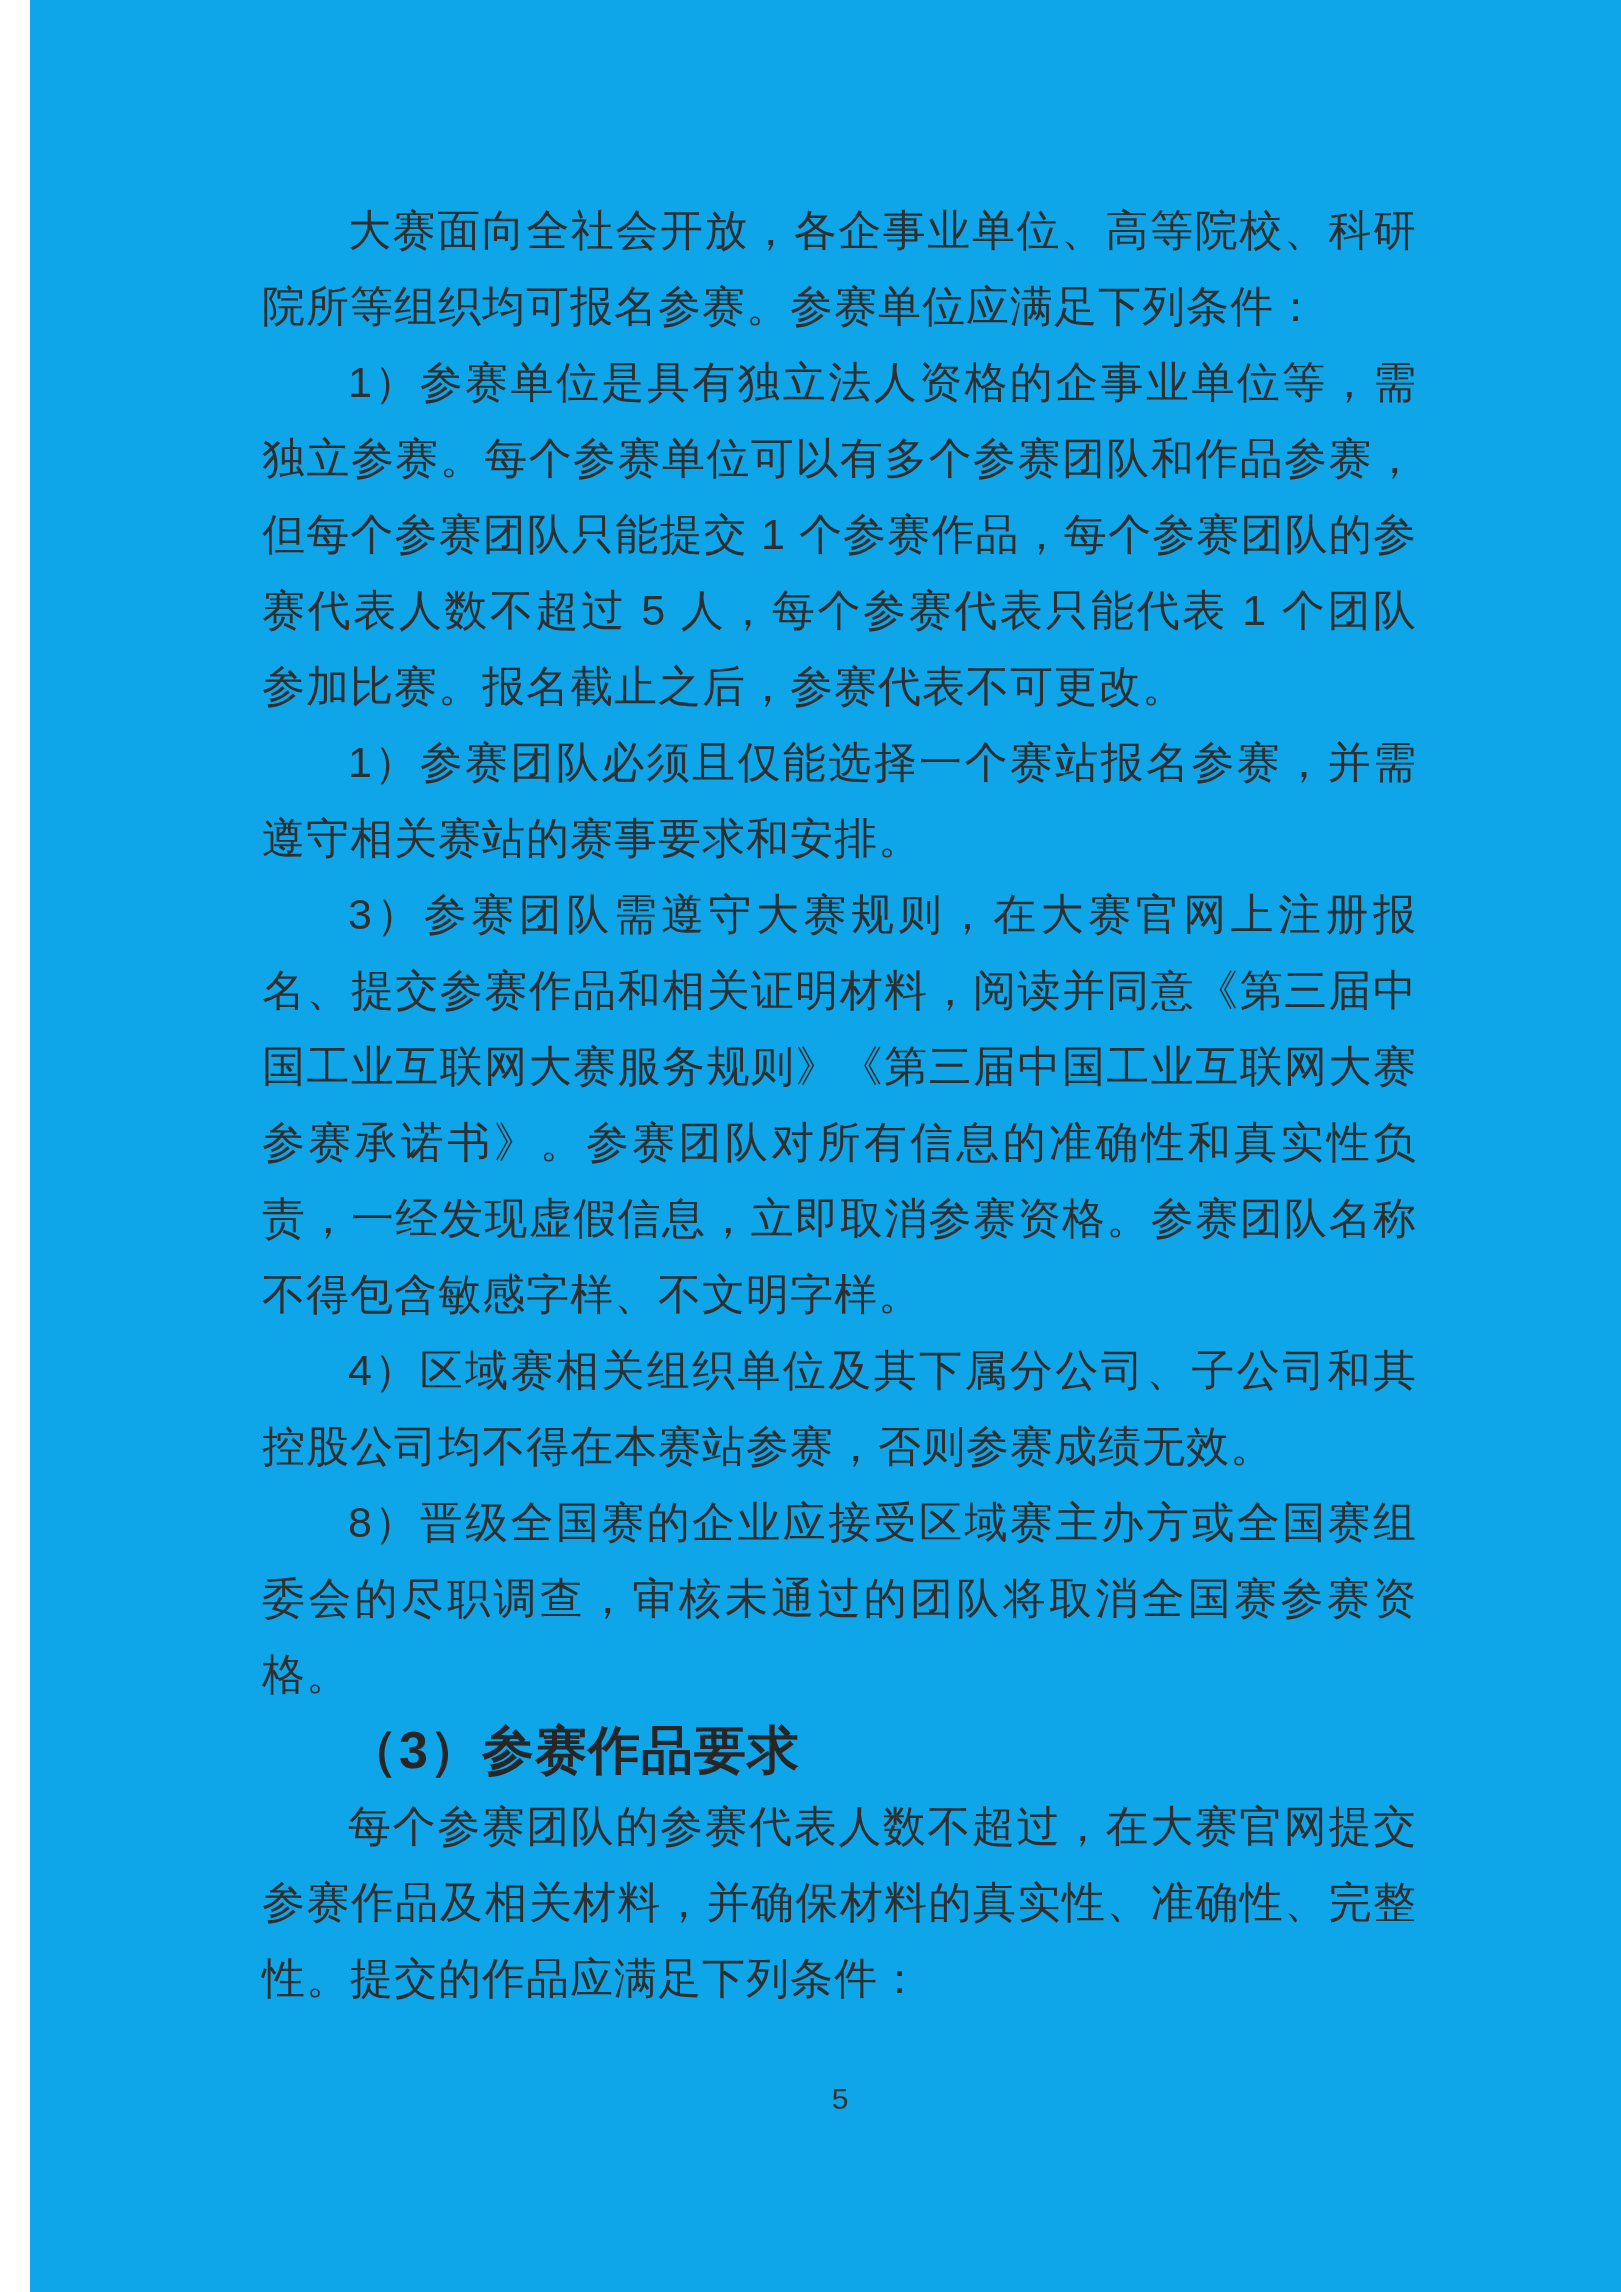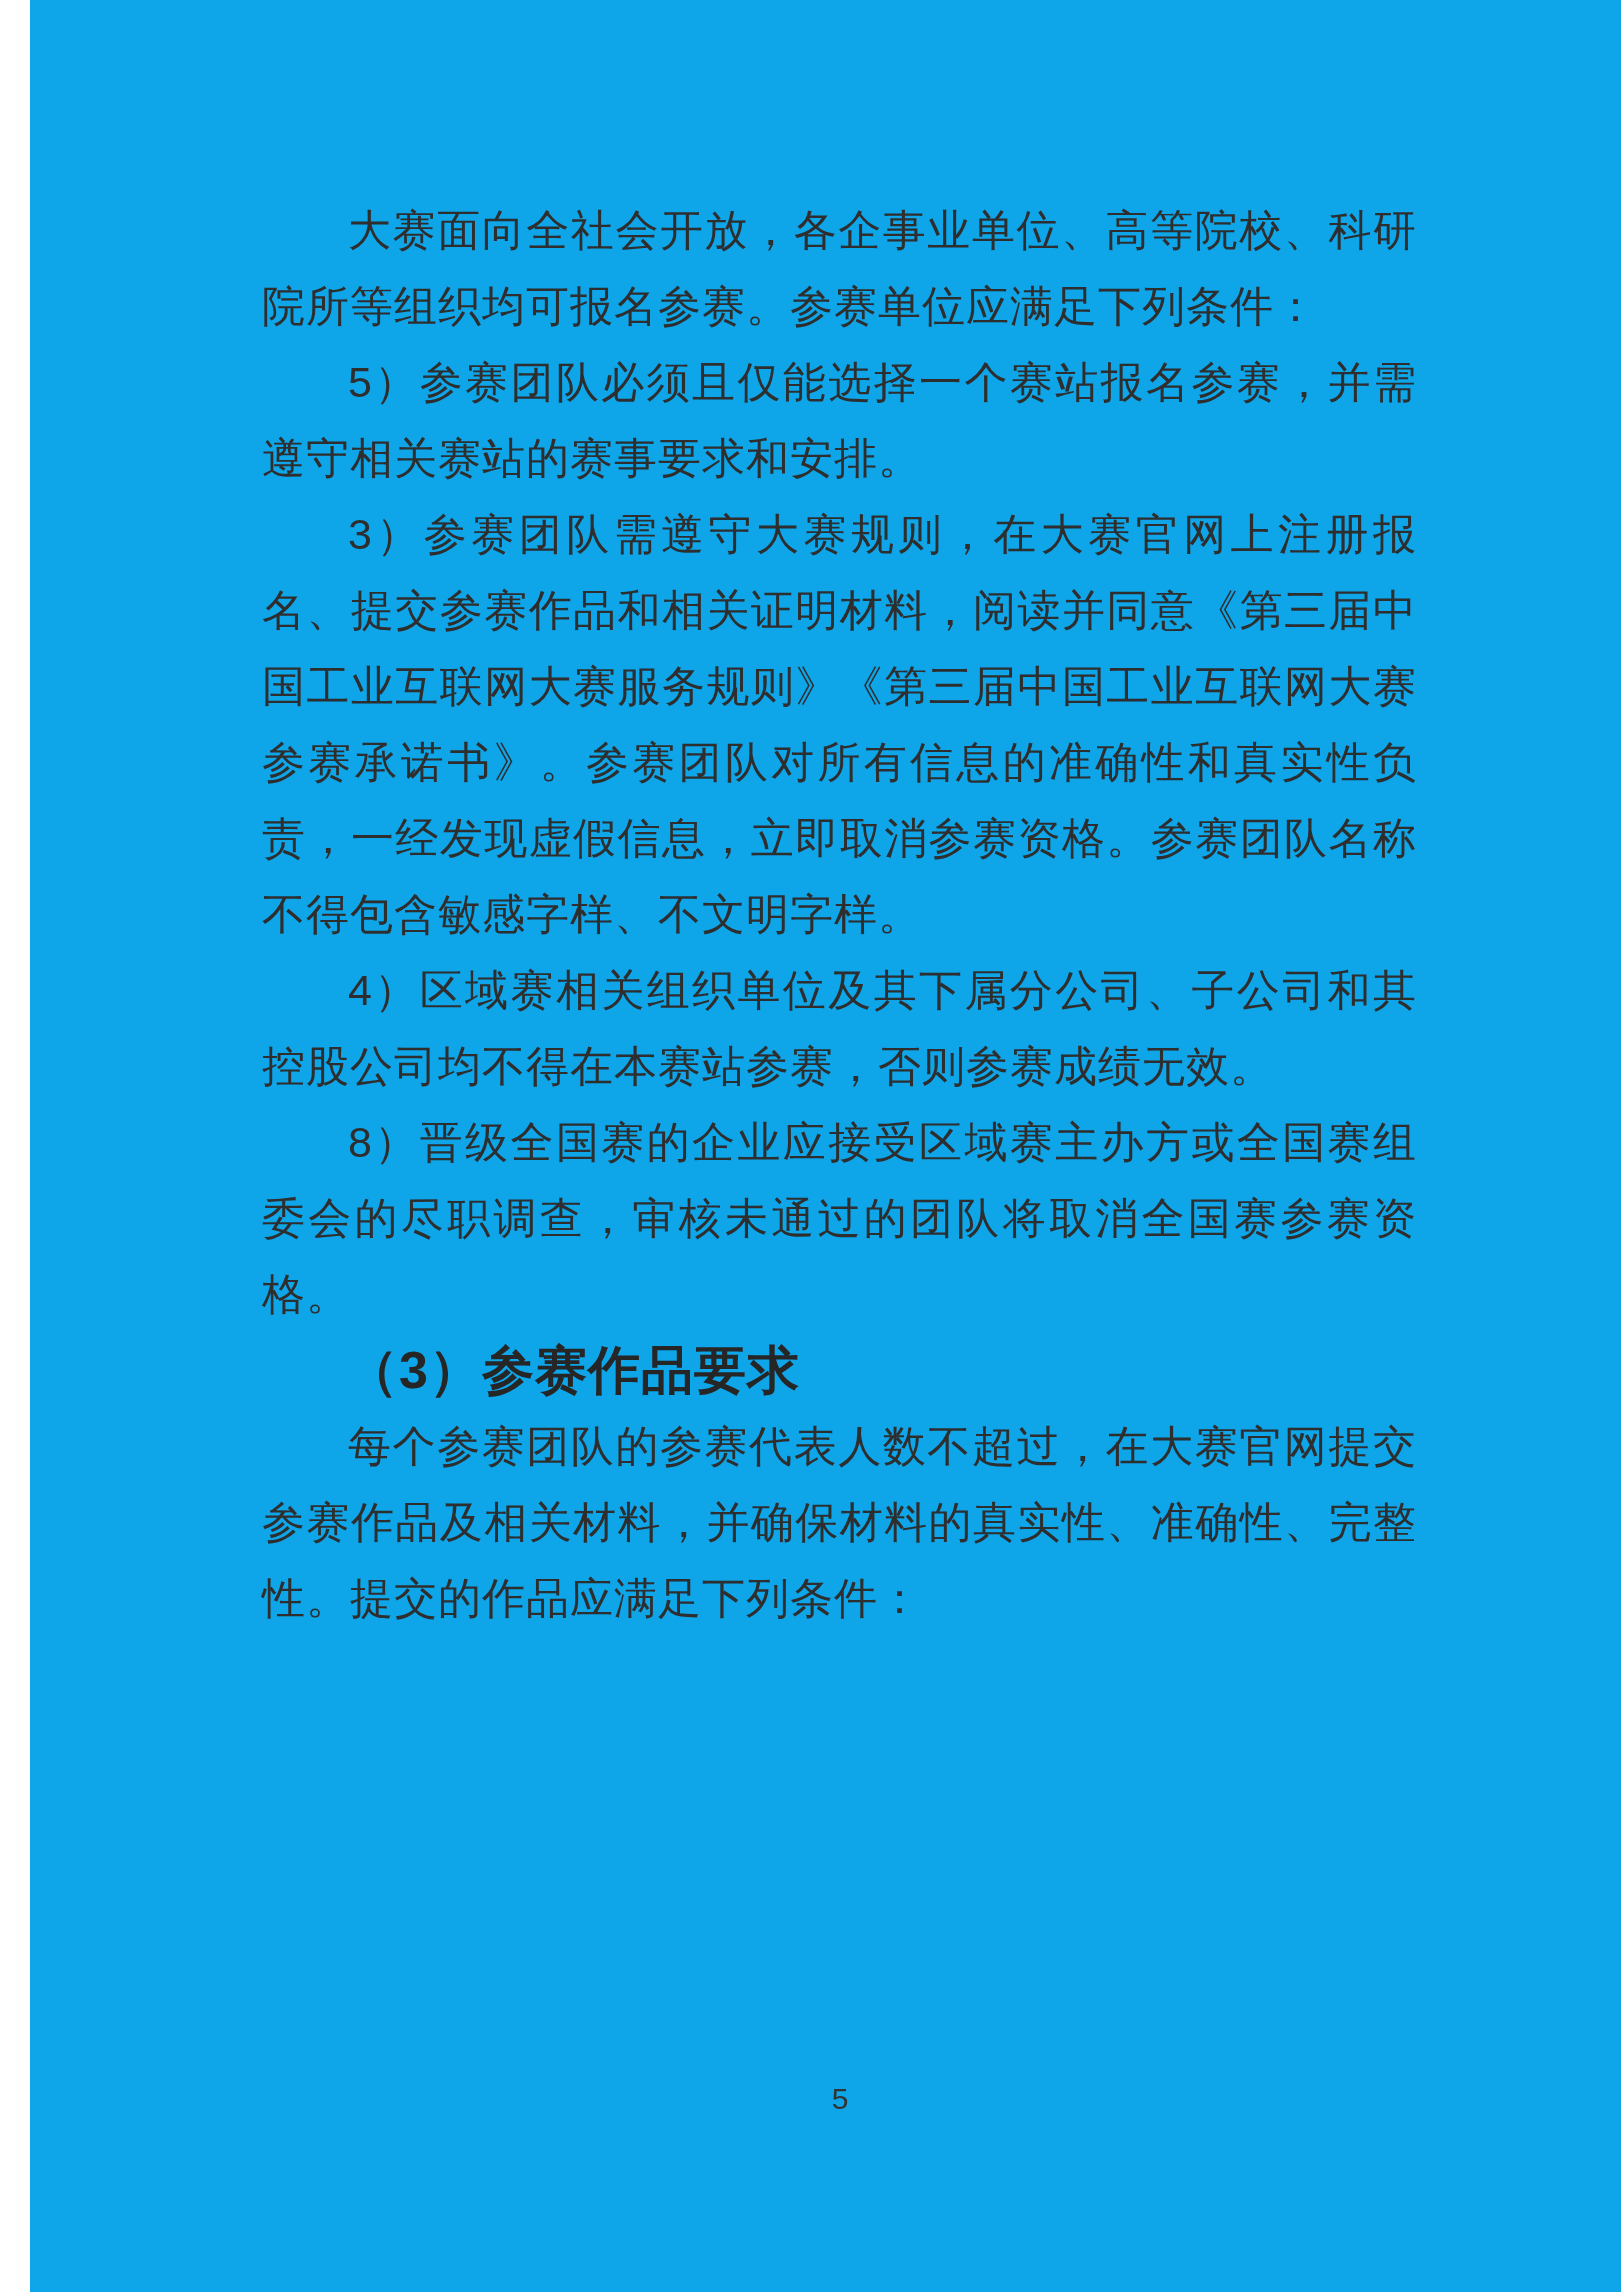--- a/index.html
+++ b/index.html
@@ -52,21 +52,22 @@
     letter-spacing: 1px;
     color: #333333;
   }
 </style>
 </head>
 <body>
 
 <div class="page">
   <div class="content">
     <p class="para">大赛面向全社会开放，各企事业单位、高等院校、科研院所等组织均可报名参赛。参赛单位应满足下列条件：</p>
-    <p class="para">5）参赛团队必须且仅能选择一个赛站报名参赛，并需遵守相关赛站的赛事要求和安排。</p>
+    <p class="para">1）参赛单位是具有独立法人资格的企事业单位等，需独立参赛。每个参赛单位可以有多个参赛团队和作品参赛，但每个参赛团队只能提交 1 个参赛作品，每个参赛团队的参赛代表人数不超过 5 人，每个参赛代表只能代表 1 个团队参加比赛。报名截止之后，参赛代表不可更改。</p>
+    <p class="para">1）参赛团队必须且仅能选择一个赛站报名参赛，并需遵守相关赛站的赛事要求和安排。</p>
     <p class="para">3）参赛团队需遵守大赛规则，在大赛官网上注册报名、提交参赛作品和相关证明材料，阅读并同意《第三届中国工业互联网大赛服务规则》《第三届中国工业互联网大赛参赛承诺书》。参赛团队对所有信息的准确性和真实性负责，一经发现虚假信息，立即取消参赛资格。参赛团队名称不得包含敏感字样、不文明字样。</p>
     <p class="para">4）区域赛相关组织单位及其下属分公司、子公司和其控股公司均不得在本赛站参赛，否则参赛成绩无效。</p>
     <p class="para">8）晋级全国赛的企业应接受区域赛主办方或全国赛组委会的尽职调查，审核未通过的团队将取消全国赛参赛资格。</p>
     <h3 class="heading">（3）参赛作品要求</h3>
     <p class="para">每个参赛团队的参赛代表人数不超过，在大赛官网提交参赛作品及相关材料，并确保材料的真实性、准确性、完整性。提交的作品应满足下列条件：</p>
   </div>
   <div class="footer">5</div>
 </div>
 
 

